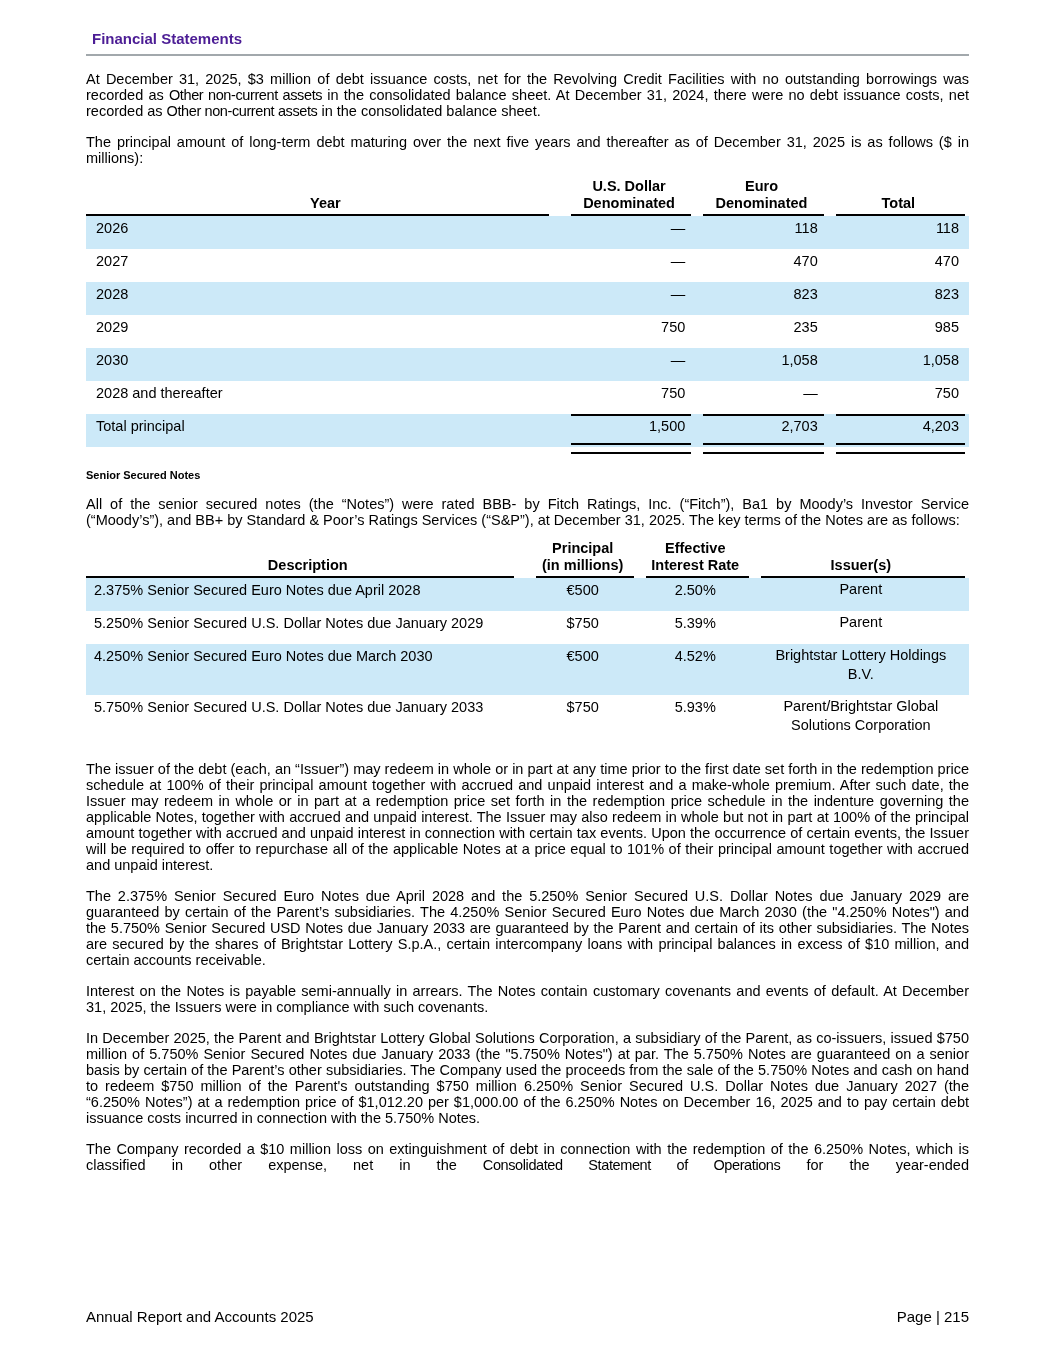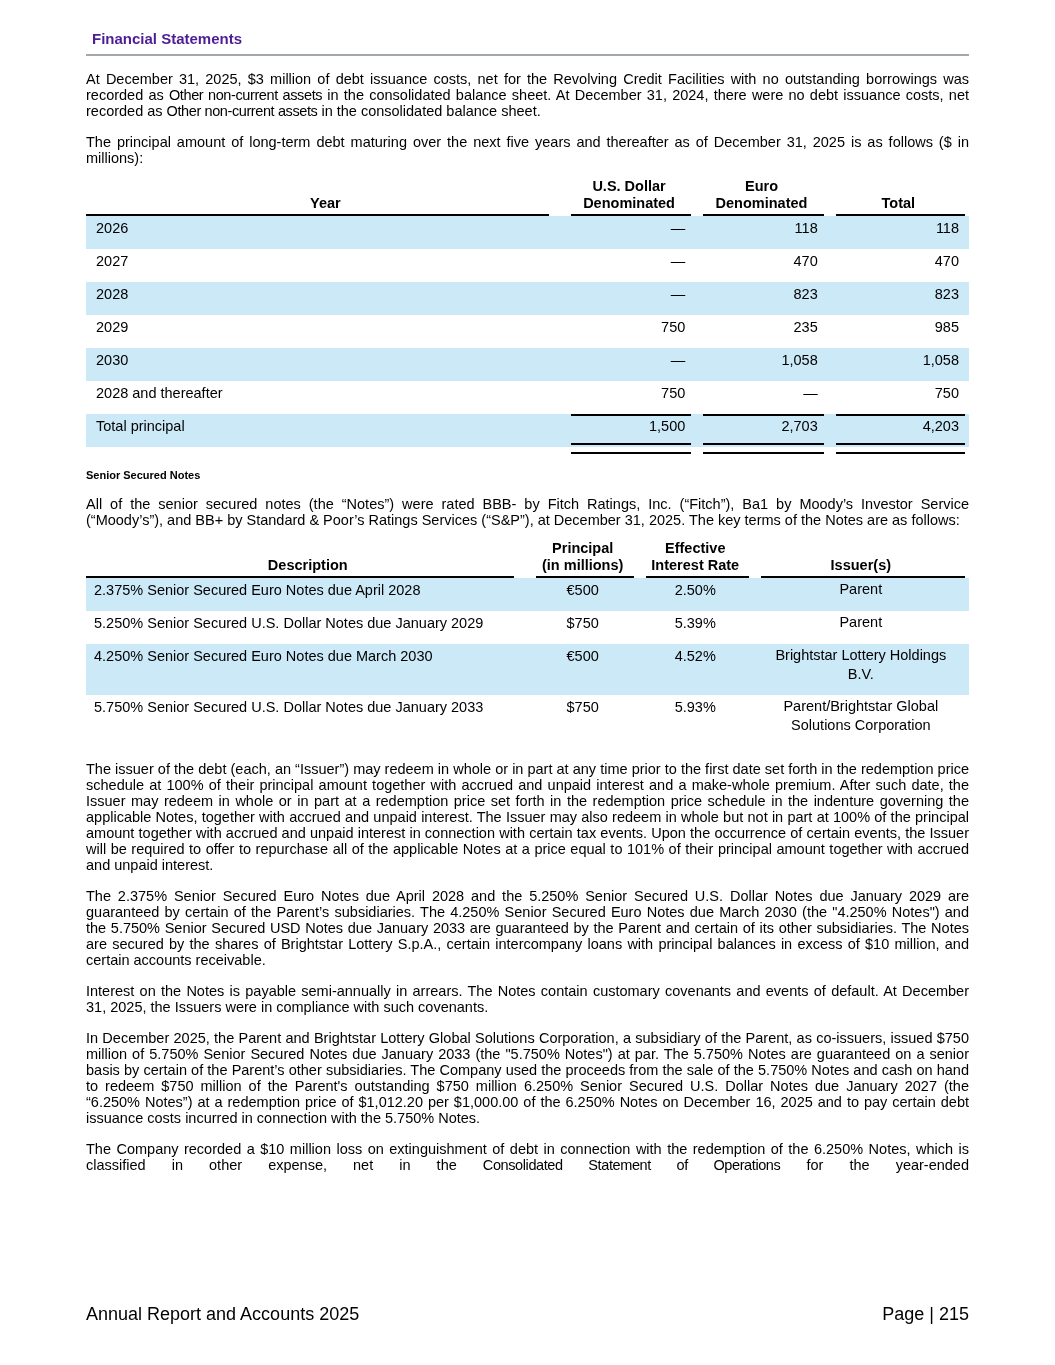--- a/index.html
+++ b/index.html
@@ -43,21 +43,21 @@
     border-top:2px solid #000; border-bottom:2px solid #000;
   }
 
   .notes td { vertical-align:top;margin-top:20px; }
   .notes td.desc { text-align:left; padding-left:8px; }
   .notes td.center { text-align:center; }
   .notes td.issuer { line-height:19px; }
 
   .footer {
     position:absolute; left:86px; right:86px; bottom:40px;
-    display:flex; justify-content:space-between; font-size:18px;
+    display:flex; justify-content:space-between; font-size:15px;
   }
 </style>
 </head>
 <body>
 
 <div class="doc">
   <div class="content">
 
     <div class="page-title">Financial Statements</div>
     <div class="title-rule"></div>

